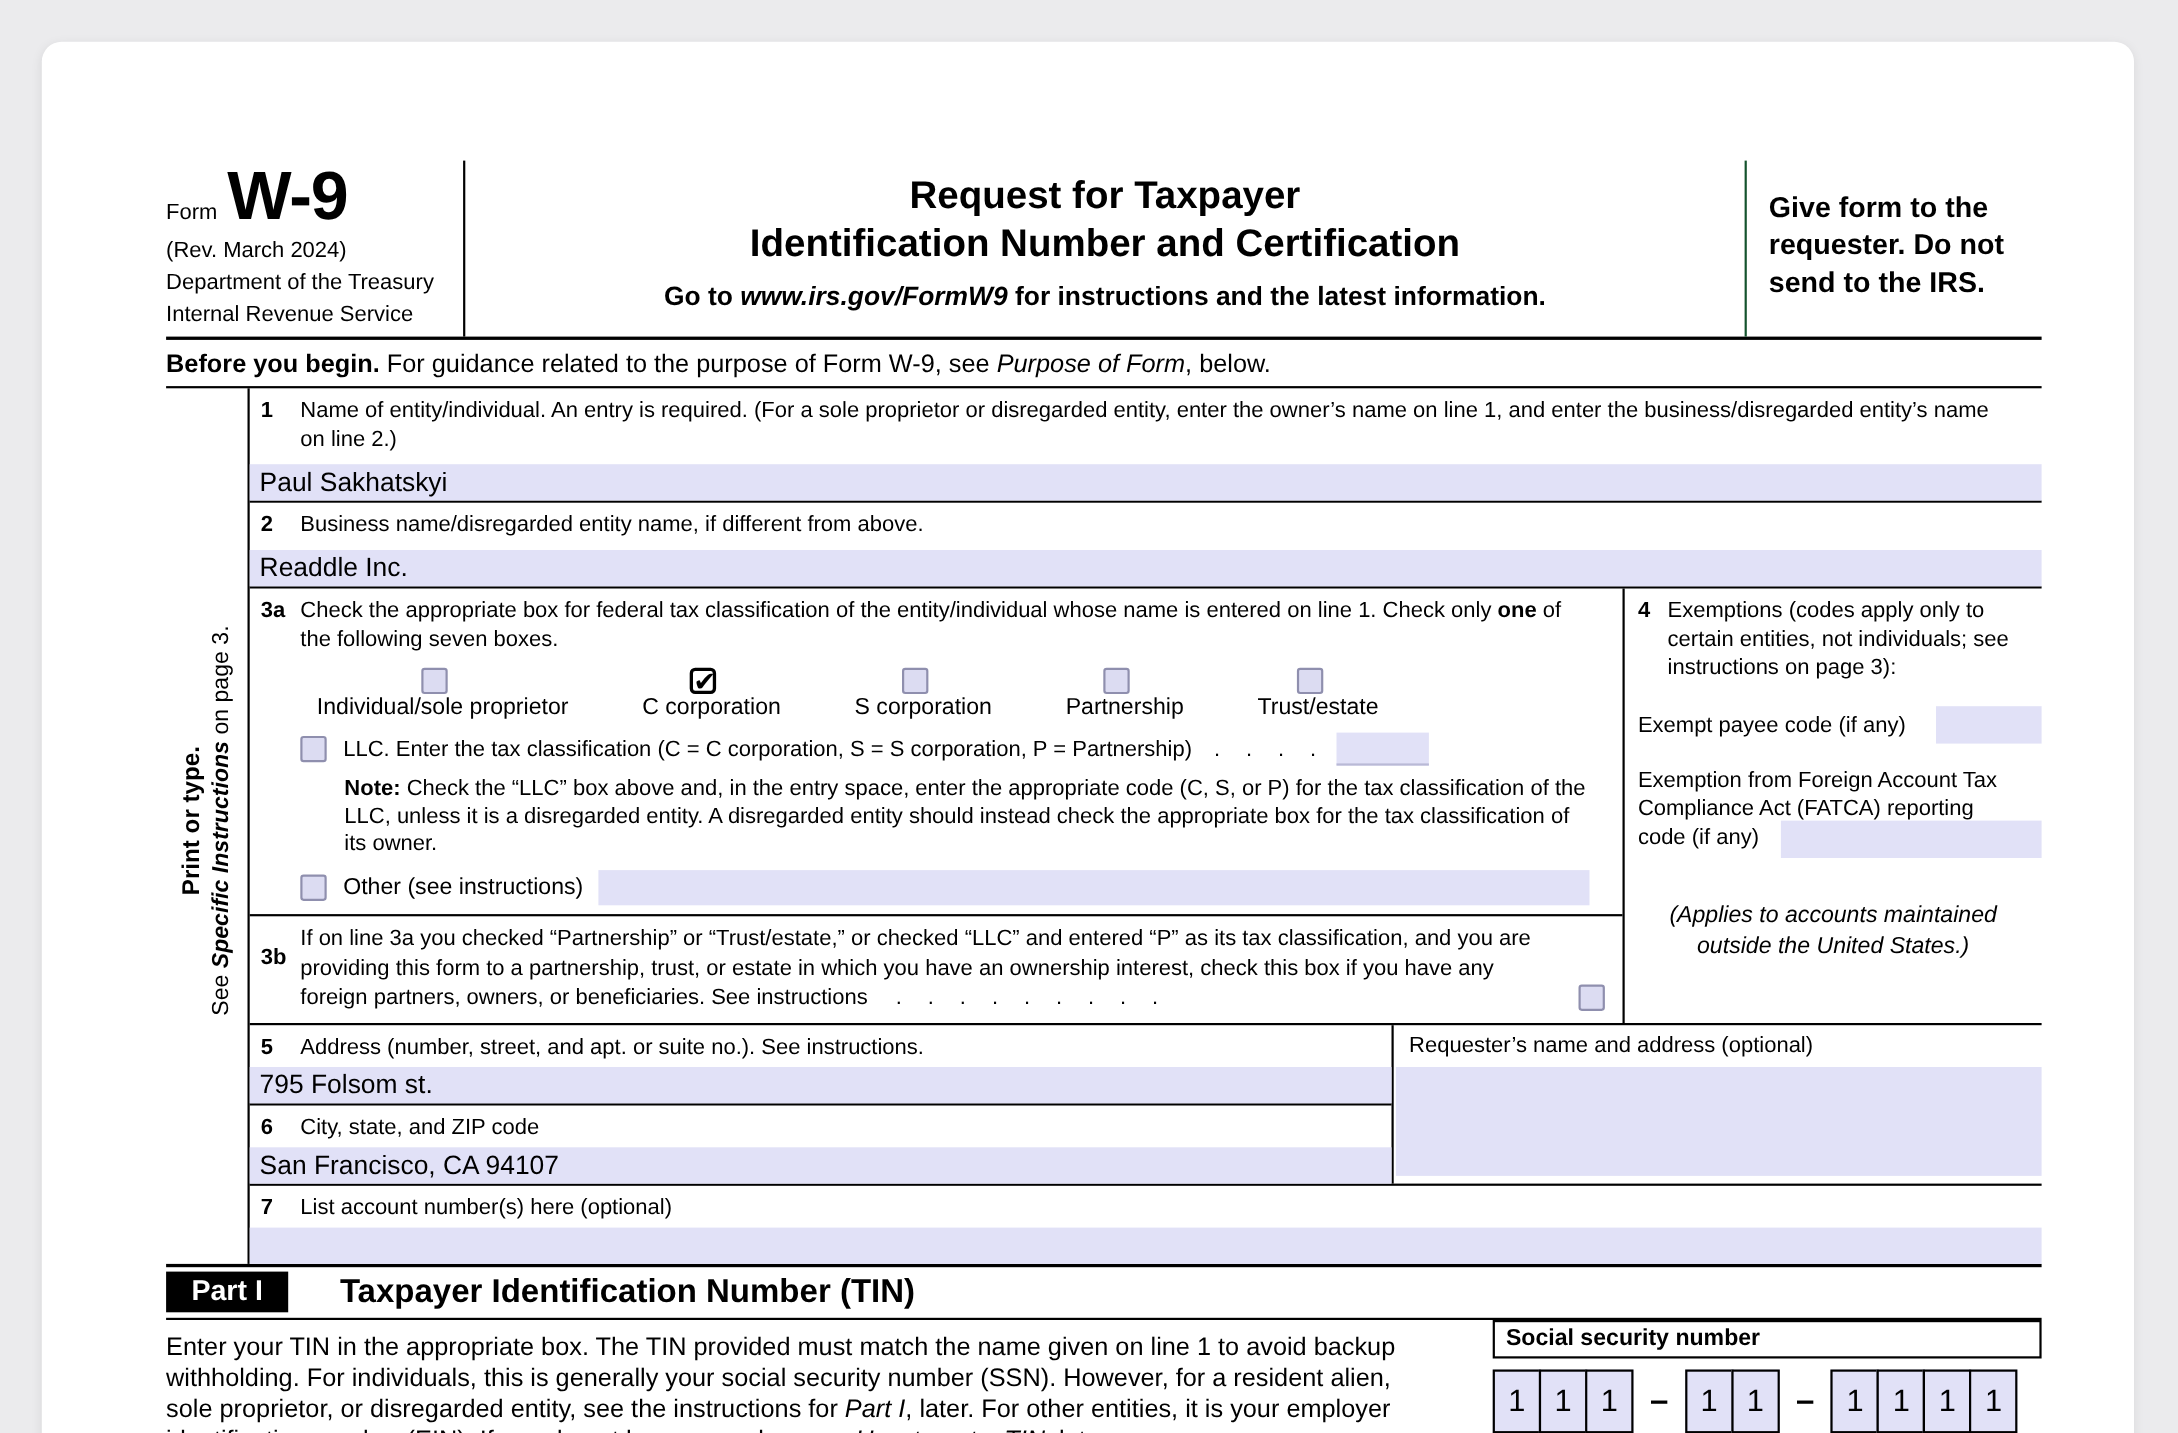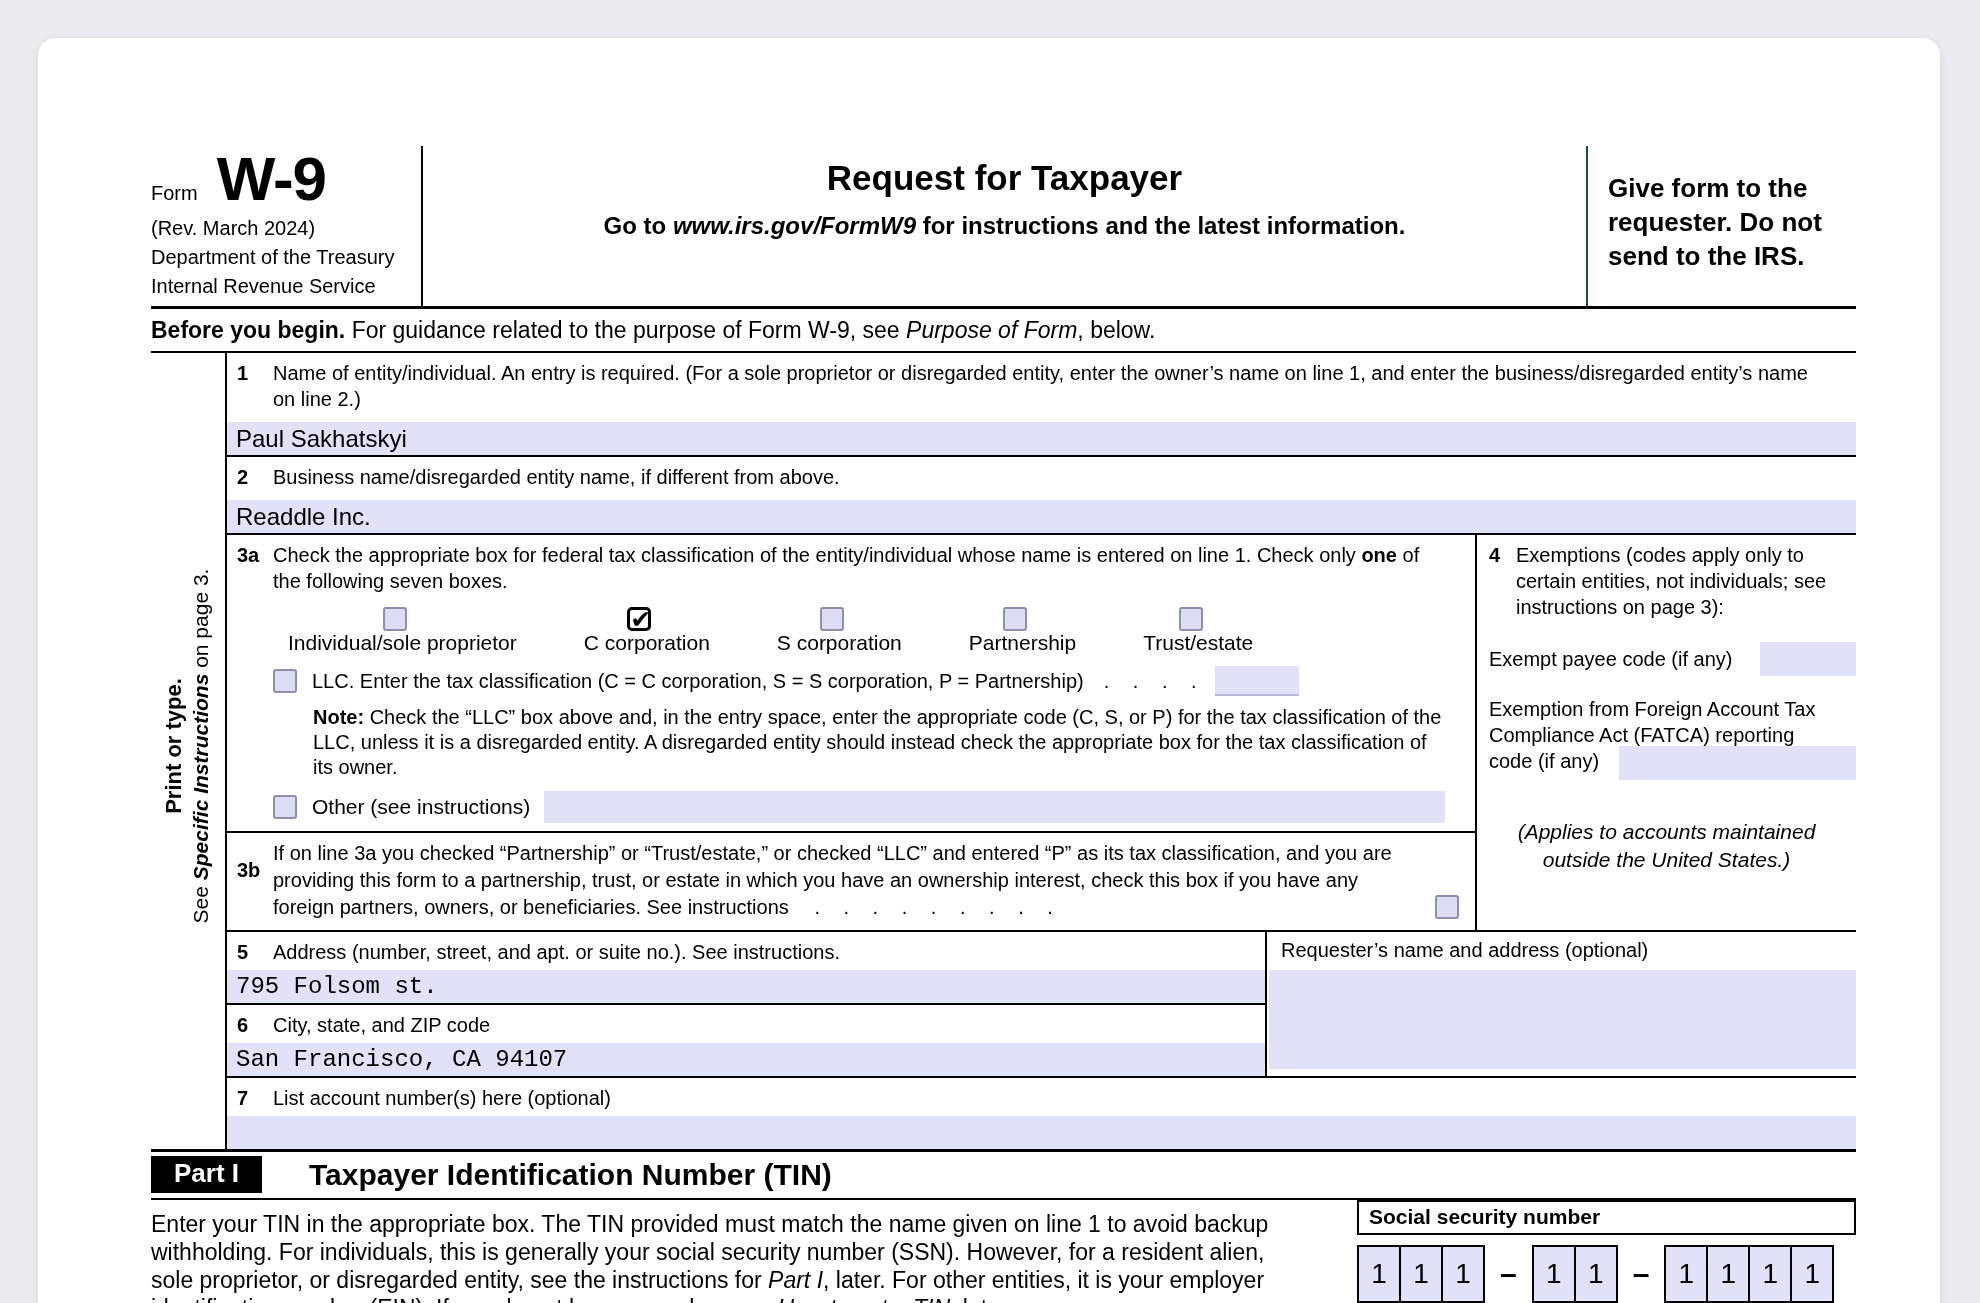--- a/index.html
+++ b/index.html
@@ -6,21 +6,21 @@
   html,body { width:1980px; height:1303px; overflow:hidden; }
   body { background:#ebebed; font-family:"Liberation Sans","DejaVu Sans",sans-serif; color:#000; }
   .page { position:relative; width:1980px; height:1303px; overflow:hidden; }
   .card { position:absolute; left:38px; top:38px; width:1902px; height:1420px;
           background:#fff; border-radius:18px; box-shadow:0 2px 10px rgba(0,0,0,.08); }
   .content { position:absolute; left:113px; top:108px; width:1705px; }
 
   
   .header { display:flex; border-bottom:3px solid #000; }
   .h-left { width:272px; border-right:2px solid #000; padding:2px 0 8px; }
-  .form-id { display:flex; align-items:baseline; gap:19px; }
+  .form-id { display:flex; align-items:baseline; gap:9px; }
   .form-word { font-size:20px; }
   .form-number { font-size:62px; font-weight:bold; letter-spacing:-1px; line-height:1; }
   .rev { font-size:20px; margin-top:7px; }
   .dept { font-size:20px; margin-top:6px; }
   .h-center { flex:1; border-right:2px solid #14532d; text-align:center; padding:10px 12px 12px; }
   .form-title { font-size:35px; font-weight:bold; line-height:1.26; }
   .goto { font-size:24px; font-weight:bold; margin-top:12px; }
   .goto .url { font-style:italic; }
   .h-right { width:268px; padding:26px 0 0 20px; }
   .give { width:238px; font-size:26px; font-weight:bold; line-height:1.3; }
@@ -72,21 +72,21 @@
   .exempt-box { position:absolute; right:0; top:0; width:96px; height:34px; }
   .fatca { position:relative; margin-top:20px; padding-left:12px; font-size:20px; line-height:26px; }
   .fatca-label { width:330px; }
   .fatca-box { position:absolute; right:0; bottom:-6px; width:237px; height:34px; }
   .applies { margin-top:44px; text-align:center; font-size:21px; line-height:1.35; padding:0 14px; font-style:italic; }
 
   
   .band56 { display:flex; }
   .b56-left { width:1040px; border-right:2px solid #000; }
   .b-bottom { border-bottom:2px solid #000; }
-  .row56 .field { margin-top:5px;font-family:Liberation Mono, monospace; }
+  .row56 .field { margin-top:5px; }
   .b56-right { flex:1; display:flex; flex-direction:column; padding:7px 0 7px 0; }
   .req-lbl { font-size:20px; padding-left:14px; }
   .req-box { background:#e1e1f7; flex:1; margin:8px 0 0 2px; }
 
   .row7 .field { margin-top:5px; }
   .hr-heavy { height:0; border-top:3px solid #000; }
 
   
   .part-head { display:flex; align-items:center; padding:4px 0 5px; border-bottom:2px solid #000; }
   .part-badge { background:#000; color:#fff; font-weight:bold; font-size:26px; width:111px;
@@ -119,20 +119,21 @@
             <span class="form-word">Form</span>
             <span class="form-number">W-9</span>
           </div>
           <div class="rev">(Rev. March 2024)</div>
           <div class="dept">Department of the Treasury</div>
           <div class="dept">Internal Revenue Service</div>
         </div>
         <div class="h-center">
           <div class="form-title">
             <span>Request for Taxpayer</span><br>
+            <span>Identification Number and Certification</span>
           </div>
           <div class="goto">
             <span>Go to </span><span class="url">www.irs.gov/FormW9</span><span> for instructions and the latest information.</span>
           </div>
         </div>
         <div class="h-right">
           <div class="give">Give form to the requester. Do not send to the IRS.</div>
         </div>
       </div>
 

